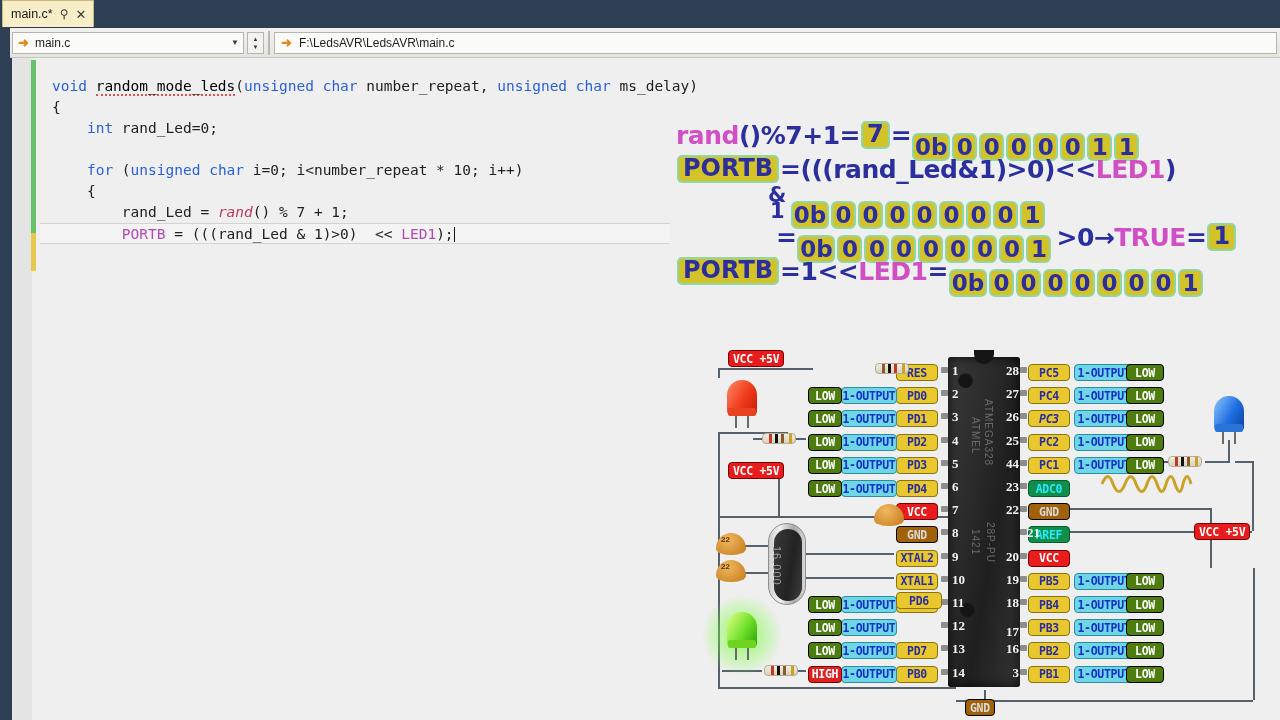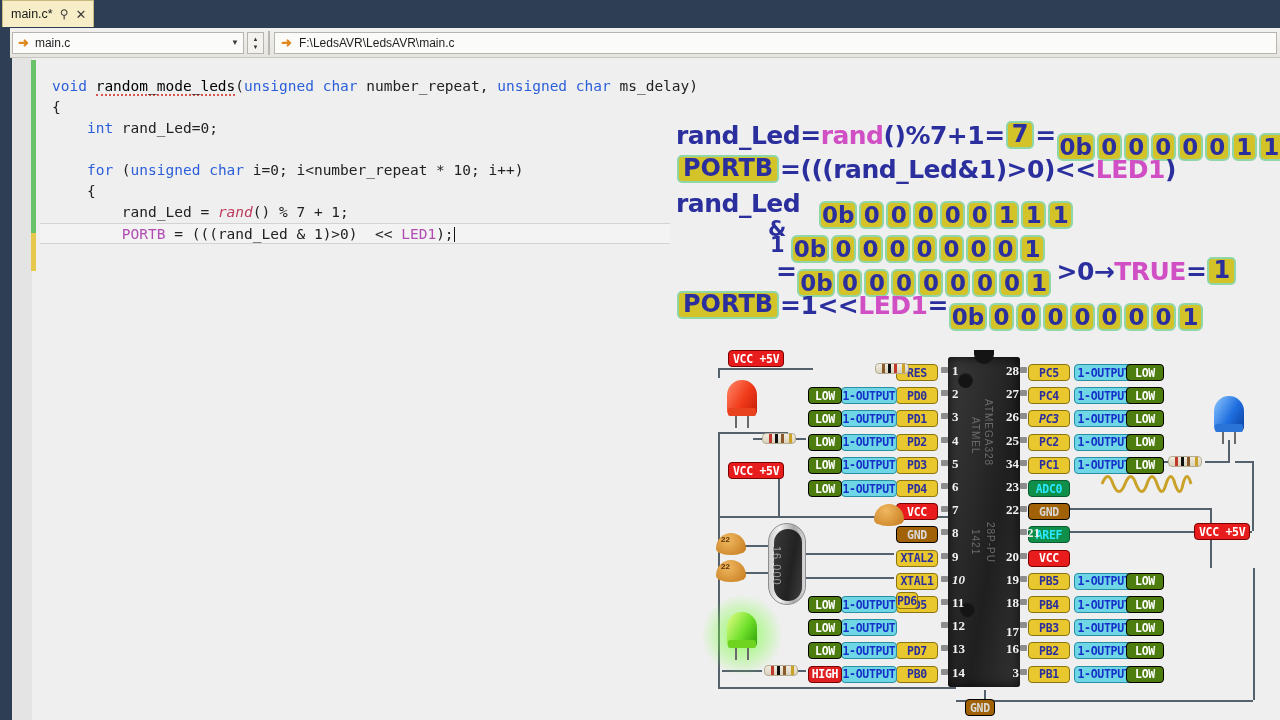--- a/index.html
+++ b/index.html
@@ -301,40 +301,34 @@
     <div class="editor-left-dark"></div>
     <div class="editor-gutter"></div>
     <div class="change-bar-green"></div>
     <div class="change-bar-yellow"></div>
     <div class="code-area" id="code-area"><div class="code-line"><span class="kw">void </span><span class="squig">random_mode_leds</span><span class="plain">(</span><span class="kw">unsigned char </span><span class="plain">number_repeat, </span><span class="kw">unsigned char </span><span class="plain">ms_delay)</span></div><div class="code-line"><span class="plain">{</span></div><div class="code-line"><span class="plain">    </span><span class="kw">int </span><span class="plain">rand_Led=0;</span></div><div class="code-line"><span class="plain"></span></div><div class="code-line"><span class="plain">    </span><span class="kw">for </span><span class="plain">(</span><span class="kw">unsigned char </span><span class="plain">i=0; i&lt;number_repeat * 10; i++)</span></div><div class="code-line"><span class="plain">    {</span></div><div class="code-line"><span class="plain">        rand_Led = </span><span class="rnd">rand</span><span class="plain">() % 7 + 1;</span></div><div class="code-line cur-line"><span class="plain">        </span><span class="macro">PORTB</span><span class="plain"> = (((rand_Led &amp; 1)&gt;0)  &lt;&lt; </span><span class="macro">LED1</span><span class="plain">);</span><span class="caret"></span></div></div>
   </div>
 
   <div class="annot">
 
     <div class="frow">
-      <span class="ftok">rand_Led=</span>
       <span class="ftok pink">rand</span>
       <span class="ftok">()%7+1=</span>
       <span class="hl">7</span>
       <span class="ftok">=</span>
       <span class="bits" id="f1-bits"><span class="bit wide">0b</span><span class="bit">0</span><span class="bit">0</span><span class="bit">0</span><span class="bit">0</span><span class="bit">0</span><span class="bit">1</span><span class="bit">1</span></span>
     </div>
 
     <div class="frow">
       <span class="hl">PORTB</span>
       <span class="ftok"> =(((rand_Led&amp;1)&gt;0)&lt;&lt;</span>
       <span class="ftok pink">LED1</span>
       <span class="ftok">)</span>
     </div>
 
-    <div class="frow">
-      <span class="ftok">rand_Led</span>
-      <span style="width:18px"></span>
-      <span class="bits" id="f3-bits"><span class="bit wide">0b</span><span class="bit">0</span><span class="bit">0</span><span class="bit">0</span><span class="bit">0</span><span class="bit">0</span><span class="bit">1</span><span class="bit">1</span><span class="bit">1</span></span>
-    </div>
 
     <div class="frow">
       <span style="width:88px"></span>
       <span class="amp-col">
         <span class="ftok small" style="margin-bottom:-8px">&amp;</span>
         <span class="ftok small">1</span>
       </span>
       <span class="bits" id="f4-bits"><span class="bit wide">0b</span><span class="bit">0</span><span class="bit">0</span><span class="bit">0</span><span class="bit">0</span><span class="bit">0</span><span class="bit">0</span><span class="bit">0</span><span class="bit">1</span></span>
     </div>
 
@@ -426,21 +420,21 @@
         <div class="lbl lbl-gnd" style="left: 896px; top: 526.4px; width: 42px;">GND</div>
         <div class="pin-leg" style="left: 941px; top: 552.6px;"></div>
         <div class="lbl lbl-port" style="left: 896px; top: 549.6px; width: 42px;">XTAL2</div>
         <div class="pin-leg" style="left: 941px; top: 575.8px;"></div>
         <div class="lbl lbl-port" style="left: 896px; top: 572.8px; width: 42px;">XTAL1</div>
         <div class="pin-leg" style="left: 941px; top: 599px;"></div>
         <div class="lbl lbl-port" style="left: 896px; top: 596px; width: 42px;">PD5</div>
         <div class="lbl lbl-io" style="left: 841px; top: 596px; width: 56px;">1-OUTPUT</div>
         <div class="lbl lbl-low" style="left: 808px; top: 596px; width: 34px;">LOW</div>
         <div class="pin-leg" style="left: 941px; top: 622.2px;"></div>
-        <div class="lbl lbl-port" style="left: 896px; top: 592px; width: 22px;">PD6</div>
+        <div class="lbl lbl-port" style="left: 896px; top: 592px; width: 46px;">PD6</div>
         <div class="lbl lbl-io" style="left: 841px; top: 619.2px; width: 56px;">1-OUTPUT</div>
         <div class="lbl lbl-low" style="left: 808px; top: 619.2px; width: 34px;">LOW</div>
         <div class="pin-leg" style="left: 941px; top: 645.4px;"></div>
         <div class="lbl lbl-port" style="left: 896px; top: 642.4px; width: 42px;">PD7</div>
         <div class="lbl lbl-io" style="left: 841px; top: 642.4px; width: 56px;">1-OUTPUT</div>
         <div class="lbl lbl-low" style="left: 808px; top: 642.4px; width: 34px;">LOW</div>
         <div class="pin-leg" style="left: 941px; top: 668.6px;"></div>
         <div class="lbl lbl-port" style="left: 896px; top: 665.6px; width: 42px;">PB0</div>
         <div class="lbl lbl-io" style="left: 841px; top: 665.6px; width: 56px;">1-OUTPUT</div>
         <div class="lbl lbl-high" style="left: 808px; top: 665.6px; width: 34px;">HIGH</div>
@@ -498,30 +492,30 @@
     <div id="pin-numbers">
         <div class="pnum" style="left: 952px; top: 363px; width: 22px; text-align: left;">1</div>
         <div class="pnum" style="left: 952px; top: 386.2px; width: 22px; text-align: left;">2</div>
         <div class="pnum" style="left: 952px; top: 409.4px; width: 22px; text-align: left;">3</div>
         <div class="pnum" style="left: 952px; top: 432.6px; width: 22px; text-align: left;">4</div>
         <div class="pnum" style="left: 952px; top: 455.8px; width: 22px; text-align: left;">5</div>
         <div class="pnum" style="left: 952px; top: 479px; width: 22px; text-align: left;">6</div>
         <div class="pnum" style="left: 952px; top: 502.2px; width: 22px; text-align: left;">7</div>
         <div class="pnum" style="left: 952px; top: 525.4px; width: 22px; text-align: left;">8</div>
         <div class="pnum" style="left: 952px; top: 548.6px; width: 22px; text-align: left;">9</div>
-        <div class="pnum" style="left: 952px; top: 571.8px; width: 22px; text-align: left; font-style: italic;">10</div>
+        <div class="pnum" style="left: 952px; top: 571.8px; width: 22px; text-align: left;">10</div>
         <div class="pnum" style="left: 952px; top: 595px; width: 22px; text-align: left;">11</div>
         <div class="pnum" style="left: 952px; top: 618.2px; width: 22px; text-align: left;">12</div>
         <div class="pnum" style="left: 952px; top: 641.4px; width: 22px; text-align: left;">13</div>
         <div class="pnum" style="left: 952px; top: 664.6px; width: 22px; text-align: left;">14</div>
         <div class="pnum" style="left: 997px; top: 363px; width: 22px; text-align: right;">28</div>
         <div class="pnum" style="left: 997px; top: 386.2px; width: 22px; text-align: right;">27</div>
         <div class="pnum" style="left: 997px; top: 409.4px; width: 22px; text-align: right;">26</div>
         <div class="pnum" style="left: 997px; top: 432.6px; width: 22px; text-align: right;">25</div>
-        <div class="pnum" style="left: 997px; top: 455.8px; width: 22px; text-align: right;">34</div>
+        <div class="pnum" style="left: 997px; top: 455.8px; width: 22px; text-align: right;">44</div>
         <div class="pnum" style="left: 997px; top: 479px; width: 22px; text-align: right;">23</div>
         <div class="pnum" style="left: 997px; top: 502.2px; width: 22px; text-align: right;">22</div>
         <div class="pnum" style="left: 1018px; top: 525.4px; width: 22px; text-align: right;">21</div>
         <div class="pnum" style="left: 997px; top: 548.6px; width: 22px; text-align: right;">20</div>
         <div class="pnum" style="left: 997px; top: 571.8px; width: 22px; text-align: right;">19</div>
         <div class="pnum" style="left: 997px; top: 595px; width: 22px; text-align: right;">18</div>
         <div class="pnum" style="left: 997px; top: 618.2px; width: 22px; text-align: right; margin-top: 6px;">17</div>
         <div class="pnum" style="left: 997px; top: 641.4px; width: 22px; text-align: right;">16</div>
         <div class="pnum" style="left: 997px; top: 664.6px; width: 22px; text-align: right;">3</div>
       </div>

